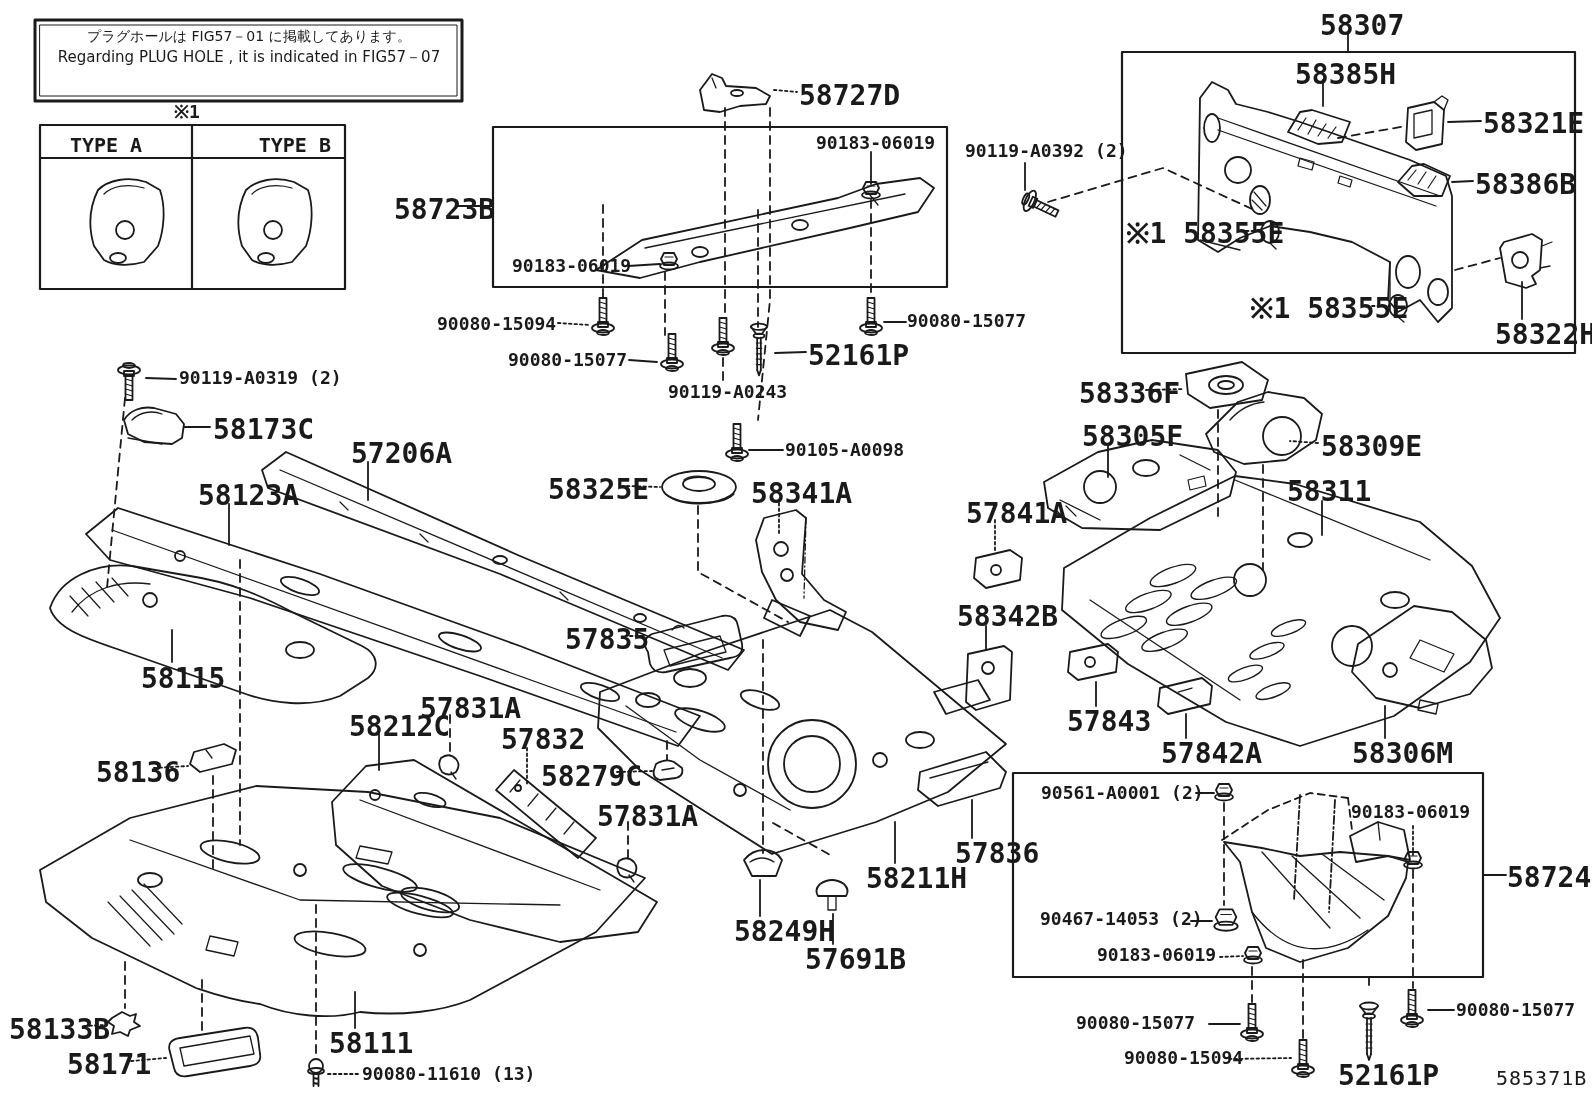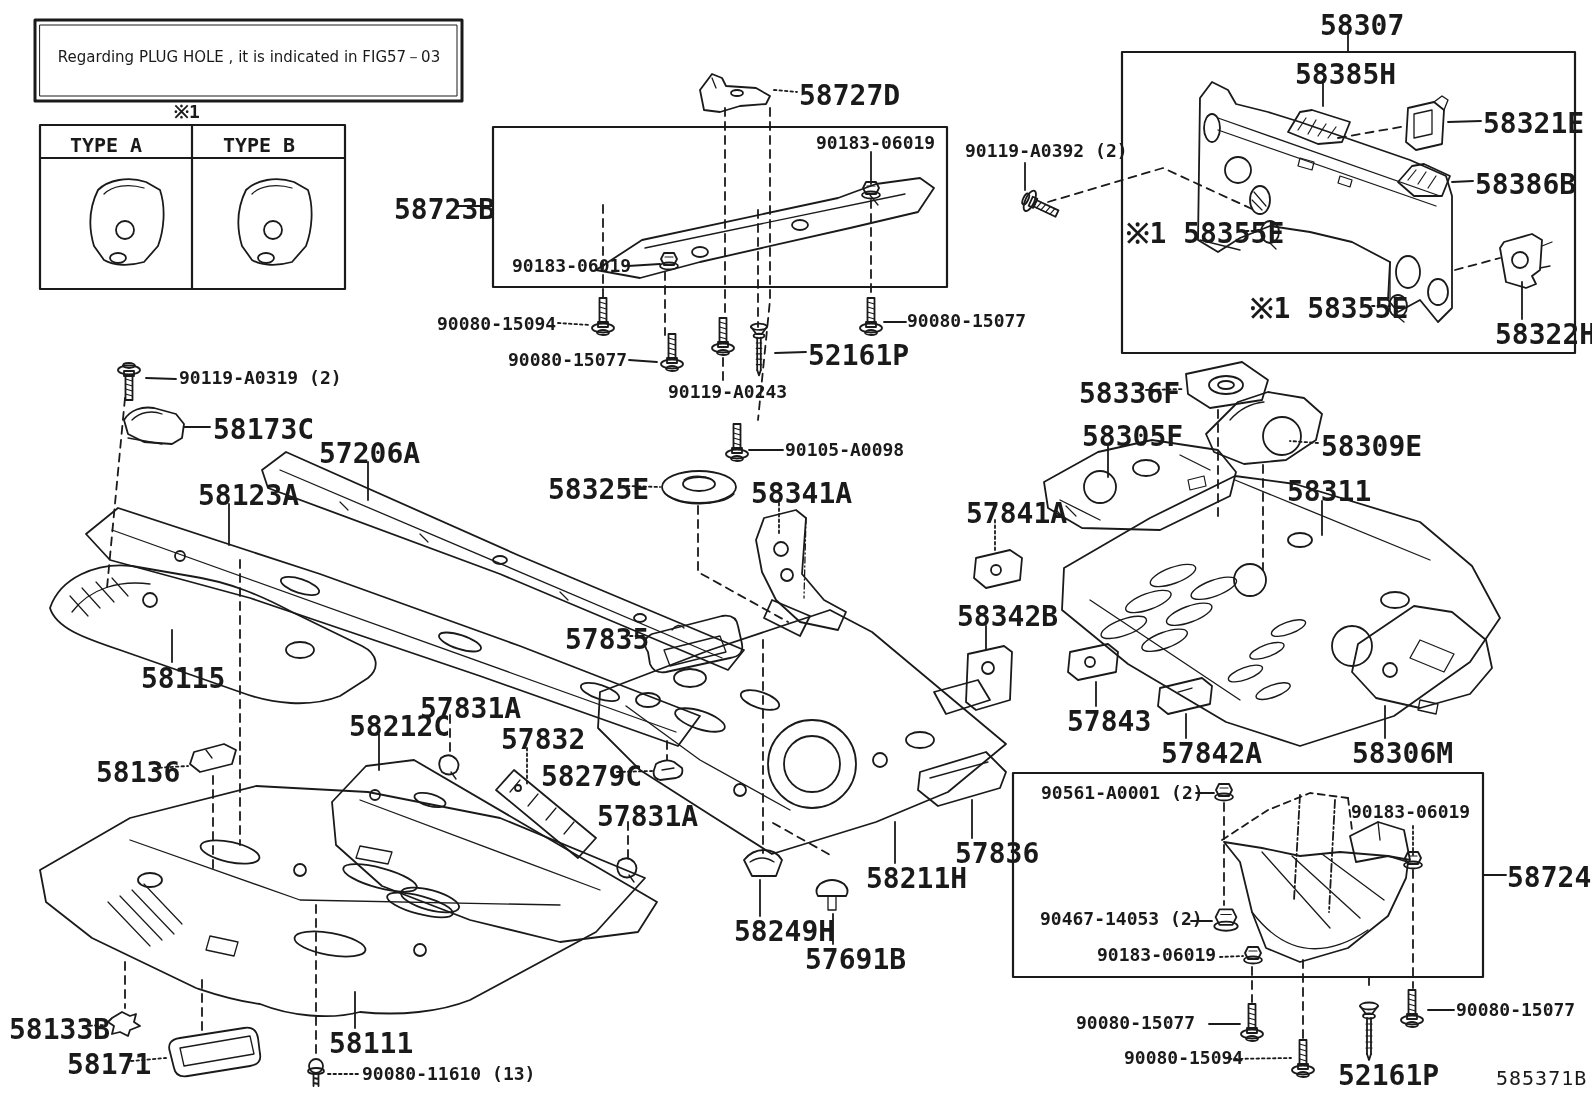--- a/index.html
+++ b/index.html
@@ -17,21 +17,21 @@
   .kind-fastener { font-size:18px; }
   .kind-ref      { font-size:18px; }
   .kind-fig      { font-size:20px; font-weight:normal; letter-spacing:1px; }
   .note-line { position:absolute; left:40px; width:418px; text-align:center;
                font-family:"DejaVu Sans", sans-serif; }
   #note-jp  { top:28px;  font-size:14px; }
   #note-en  { top:48px;  font-size:15px; }
   #note-ref { top:68px;  font-size:19px; font-weight:bold; font-family:"DejaVu Sans Mono",monospace; }
   .type-head { position:absolute; top:133px; width:132px; text-align:center;
                font-size:20px; font-weight:bold; }
-  #type-a { left:40px; } #type-b { left:193px; }
+  #type-a { left:40px; } #type-b { left:199px;text-align:right; }
 </style>
 </head>
 <body>
 
 <div id="stage">
 
 <svg id="art" width="1592" height="1099" viewBox="0 0 1592 1099" fill="none" stroke="currentColor" stroke-width="1.8" stroke-linecap="round" stroke-linejoin="round">
 
   <defs>
     <g id="bolt">
@@ -453,37 +453,38 @@
     <use href="#nut" transform="translate(669,262)"></use>
     <use href="#nut" transform="translate(1224,793)"></use>
     <use href="#nut" transform="translate(1226,921) scale(1.3)"></use>
     <use href="#nut" transform="translate(1253,956)"></use>
     <use href="#nut" transform="translate(1413,861)"></use>
     <use href="#pushclip" transform="translate(759,352) scale(0.9)"></use>
     <use href="#pushclip" transform="translate(1369,1034)"></use>
   </g>
 </svg>
 
-  <div id="note-en" class="note-line">Regarding PLUG HOLE , it is indicated in FIG57－03</div>
+  <div id="note-jp" class="note-line">プラグホールは FIG57－01 に掲載してあります。</div>
+  <div id="note-en" class="note-line">Regarding PLUG HOLE , it is indicated in FIG57－07</div>
 
   <div id="type-a" class="type-head">TYPE A</div>
   <div id="type-b" class="type-head">TYPE B</div>
 
   <div id="label-layer">
       <div class="label kind-part" style="left: 799px; top: 82px;">58727D</div>
       <div class="label kind-part" style="left: 394px; top: 196px;">58723B</div>
       <div class="label kind-part" style="left: 1320px; top: 12px;">58307</div>
       <div class="label kind-part" style="left: 1295px; top: 61px;">58385H</div>
       <div class="label kind-part" style="left: 1483px; top: 110px;">58321E</div>
       <div class="label kind-part" style="left: 1475px; top: 171px;">58386B</div>
       <div class="label kind-part" style="left: 1126px; top: 220px;">※1 58355E</div>
       <div class="label kind-part" style="left: 1250px; top: 295px;">※1 58355E</div>
       <div class="label kind-part" style="left: 1495px; top: 321px;">58322H</div>
       <div class="label kind-part" style="left: 213px; top: 416px;">58173C</div>
-      <div class="label kind-part" style="left: 319px; top: 440px;">57206A</div>
+      <div class="label kind-part" style="left: 351px; top: 440px;">57206A</div>
       <div class="label kind-part" style="left: 198px; top: 482px;">58123A</div>
       <div class="label kind-part" style="left: 141px; top: 665px;">58115</div>
       <div class="label kind-part" style="left: 548px; top: 476px;">58325E</div>
       <div class="label kind-part" style="left: 751px; top: 480px;">58341A</div>
       <div class="label kind-part" style="left: 565px; top: 626px;">57835</div>
       <div class="label kind-part" style="left: 1079px; top: 380px;">58336F</div>
       <div class="label kind-part" style="left: 1082px; top: 423px;">58305F</div>
       <div class="label kind-part" style="left: 1321px; top: 433px;">58309E</div>
       <div class="label kind-part" style="left: 1287px; top: 478px;">58311</div>
       <div class="label kind-part" style="left: 966px; top: 500px;">57841A</div>

